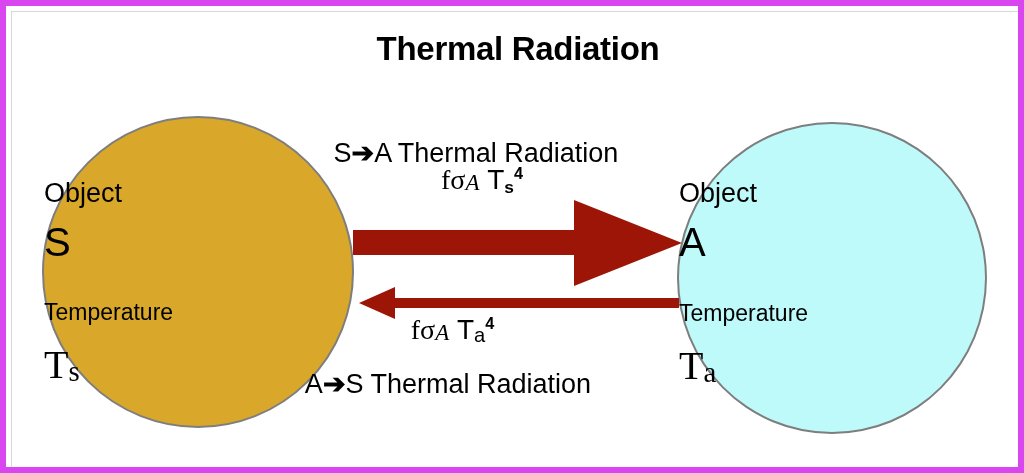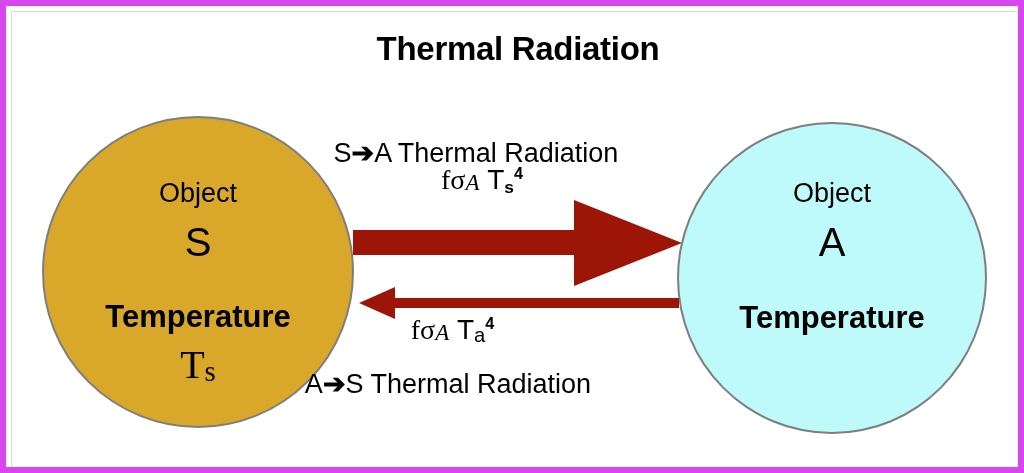--- a/index.html
+++ b/index.html
@@ -56,27 +56,27 @@
   }
   #node-a {
     left: 671px;
     top: 116px;
     width: 310px;
     height: 312px;
   }
   .node-text {
     position: absolute;
     width: 100%;
-    text-align: center;
+    text-align: left;
     color: #000000;
     line-height: 1;
   }
   .node-object-label { font-size: 27px; }
   .node-object-name  { font-size: 40px; }
-  .node-temp-label   { font-size: 31px; font-weight: bold; }
+  .node-temp-label   { font-size: 23px; }
   .node-temp-name    { font-size: 40px; font-family: Liberation Serif, serif; }
 
   #node-s .node-object-label { top: 62px; }
   #node-s .node-object-name  { top: 104px; }
   #node-s .node-temp-label   { top: 183px; }
   #node-s .node-temp-name    { top: 227px; }
 
   #node-a .node-object-label { top: 56px; }
   #node-a .node-object-name  { top: 98px; }
   #node-a .node-temp-label   { top: 178px; }
@@ -142,20 +142,21 @@
     <div class="node-text node-object-label">Object</div>
     <div class="node-text node-object-name">S</div>
     <div class="node-text node-temp-label">Temperature</div>
     <div class="node-text node-temp-name"><span>T</span><span class="sub">s</span></div>
   </div>
 
   <div id="node-a" class="node-circle" style="background: rgb(191, 250, 250); border-color: rgb(126, 126, 126);">
     <div class="node-text node-object-label">Object</div>
     <div class="node-text node-object-name">A</div>
     <div class="node-text node-temp-label">Temperature</div>
+    <div class="node-text node-temp-name"><span>T</span><span class="sub">a</span></div>
   </div>
 
   <svg id="arrow-sa" width="1024" height="473">
     <polygon points="347,224 568,224 568,194 676,237 568,280 568,249 347,249" fill="#9c1506"></polygon>
   </svg>
 
   <svg id="arrow-as" width="1024" height="473">
     <polygon points="353,297 389,281 389,292 673,292 673,302 389,302 389,313" fill="#9c1506"></polygon>
   </svg>
 

